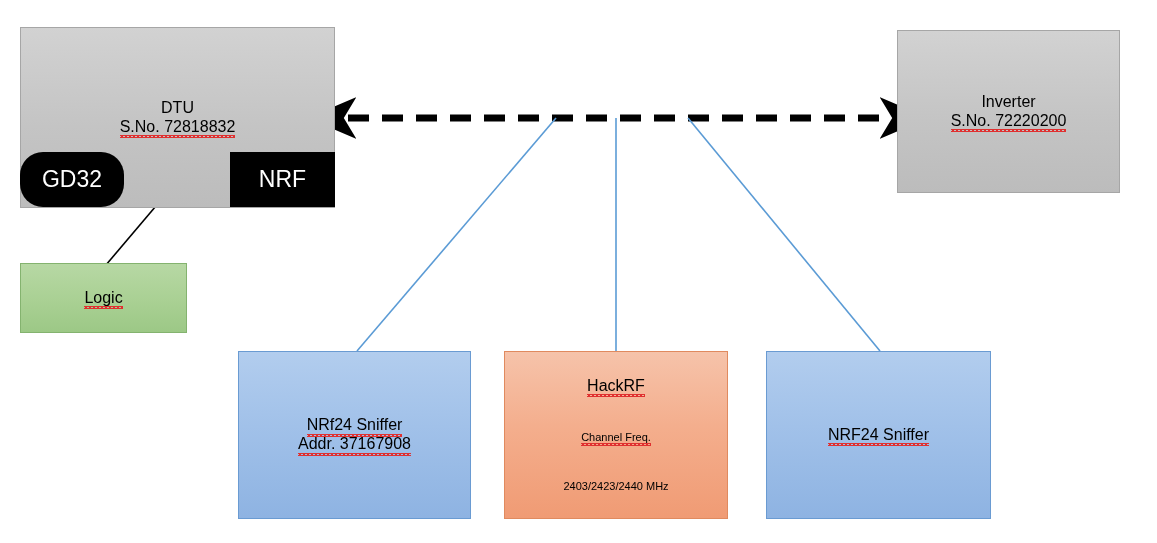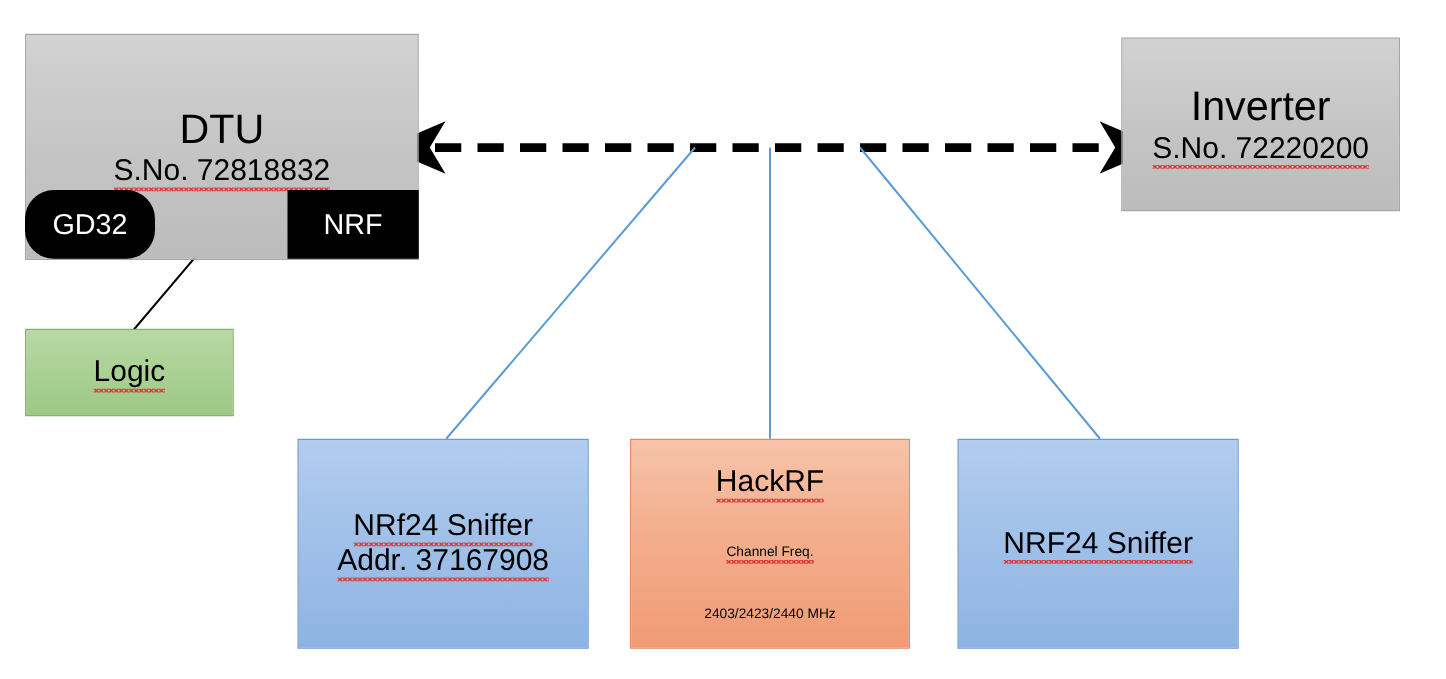--- a/index.html
+++ b/index.html
@@ -59,30 +59,30 @@
     background: linear-gradient(180deg, #b2cdee 0%, #a1c1e9 45%, #8eb3e2 100%);
     border: 1px solid #6a9bd2;
   }
   
   .orange-block {
     background: linear-gradient(180deg, #f6c3aa 0%, #f4ae8d 45%, #f09b74 100%);
     border: 1px solid #e08a5f;
   }
 
   #dtu      { left: 20px;  top: 27px;  width: 315px; height: 181px; }
-  #inverter { left: 897px; top: 30px;  width: 223px; height: 139px; align-items: center; }
+  #inverter { left: 897px; top: 30px;  width: 223px; height: 163px; align-items: center; }
   #gd32     { left: 20px;  top: 152px; width: 104px; height: 55px; border-radius: 23px; }
   #nrf      { left: 230px; top: 152px; width: 105px; height: 55px; }
   #logic    { left: 20px;  top: 263px; width: 167px; height: 70px; }
   #sniffer-left  { left: 238px; top: 351px; width: 233px; height: 168px; }
   #hackrf        { left: 504px; top: 351px; width: 224px; height: 168px; gap: 36px; }
   #sniffer-right { left: 766px; top: 351px; width: 225px; height: 168px; }
 
-  .t-lg { font-size: 33px; }
-  .t-md { font-size: 24px; }
+  .t-lg { font-size: 16px; }
+  .t-md { font-size: 16px; }
   .t-sm { font-size: 11px; }
   .t-chip { font-size: 23px; font-weight: 400; }
 
   
   .squig {
     position: relative;
     display: inline-block;
   }
   .squig::after {
     content: "";

